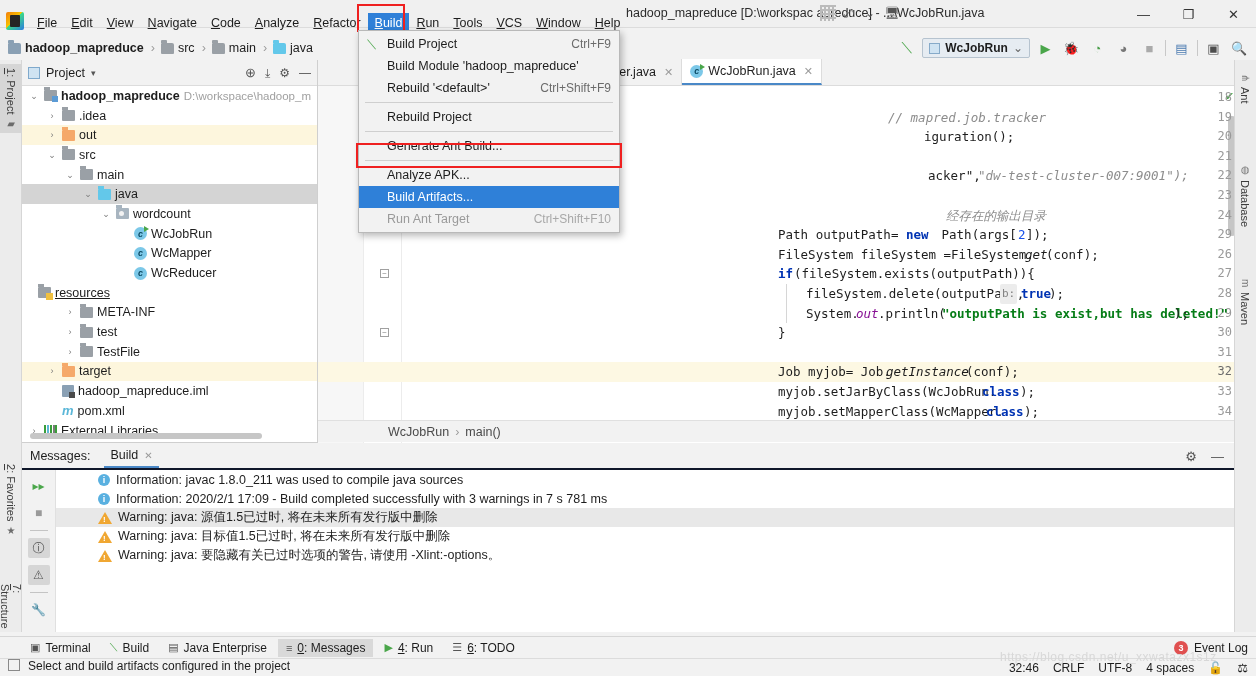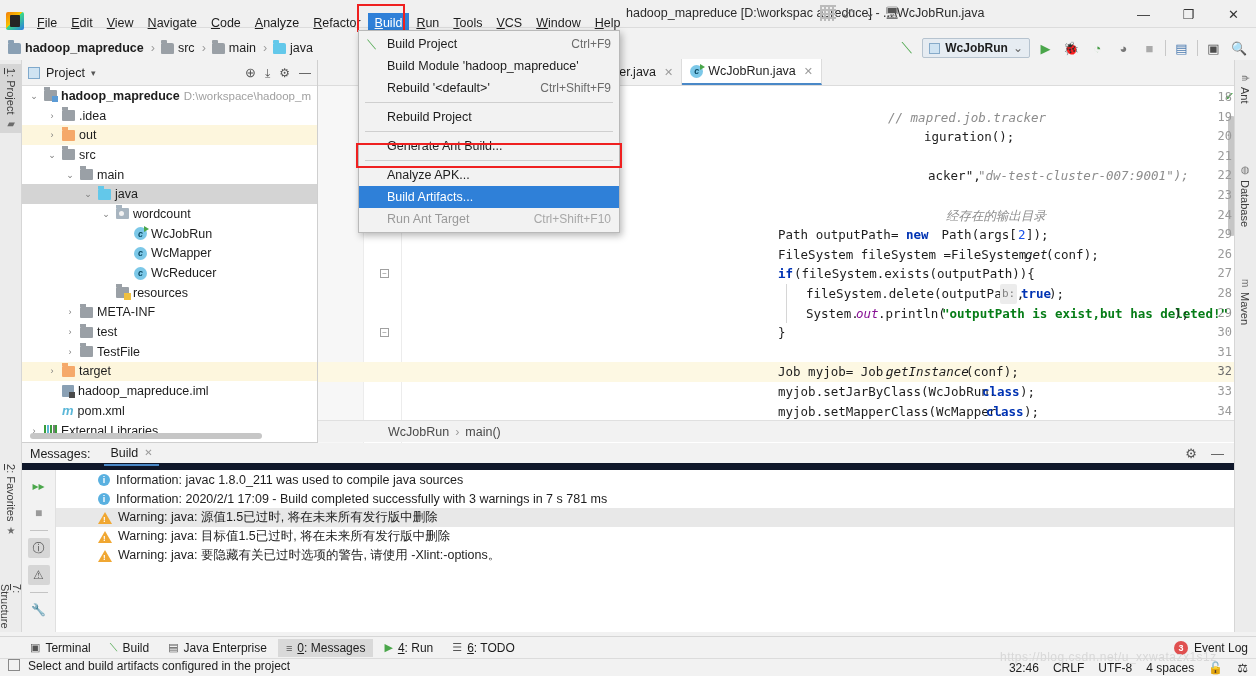--- a/index.html
+++ b/index.html
@@ -238,21 +238,21 @@
     display: flex; align-items: center; gap: 5px;
   }
 
   
   .messages {
     position: absolute; left: 22px; top: 444px; width: 1212px; height: 188px;
     background: #fff;
   }
   .msg-header {
     height: 26px; background: #f2f2f2; display: flex; align-items: center;
-    padding-left: 8px; gap: 14px; font-size: 12.5px; border-bottom: 7px solid #0f172a;
+    padding-left: 8px; gap: 14px; font-size: 12.5px; border-bottom: 2px solid #0f172a;
   }
   .msg-tab { display:flex; align-items:center; gap:6px; padding: 4px 6px; border-bottom: 2px solid #4a88c7;}
   .msg-hdr-icons { margin-left: auto; display:flex; align-items:center; gap: 14px; padding-right: 10px; color:#555; }
   .msg-toolbar {
     position: absolute; left: 0; top: 26px; width: 34px; height: 162px;
     background: #f2f2f2; border-right: 1px solid #e0e0e0;
     display: flex; flex-direction: column; align-items: center; padding-top: 6px; gap: 7px;
   }
   .mt-btn { width: 22px; height: 20px; display:flex; align-items:center; justify-content:center; color:#4a4a4a; font-size:12px;}
   .mt-btn.on { background: #d6d6d6; border-radius: 2px; }
@@ -480,21 +480,21 @@
         <div class="tnode" style="padding-left: 96px;">
           <span class="twist"></span>
           <span class="ic-class">c</span>
           <span>WcMapper</span>
         </div>
         <div class="tnode" style="padding-left: 96px;">
           <span class="twist"></span>
           <span class="ic-class">c</span>
           <span>WcReducer</span>
         </div>
-        <div class="tnode" style="padding-left: 78px;">
+        <div class="tnode" style=" text-decoration: underline;">
           <span class="twist"></span>
           <span class="ic-res"></span>
           <span>resources</span>
         </div>
         <div class="tnode" style="padding-left: 42px;">
           <span class="twist">›</span>
           <span class="ic-fold"></span>
           <span>META-INF</span>
         </div>
         <div class="tnode" style="padding-left: 42px;">

